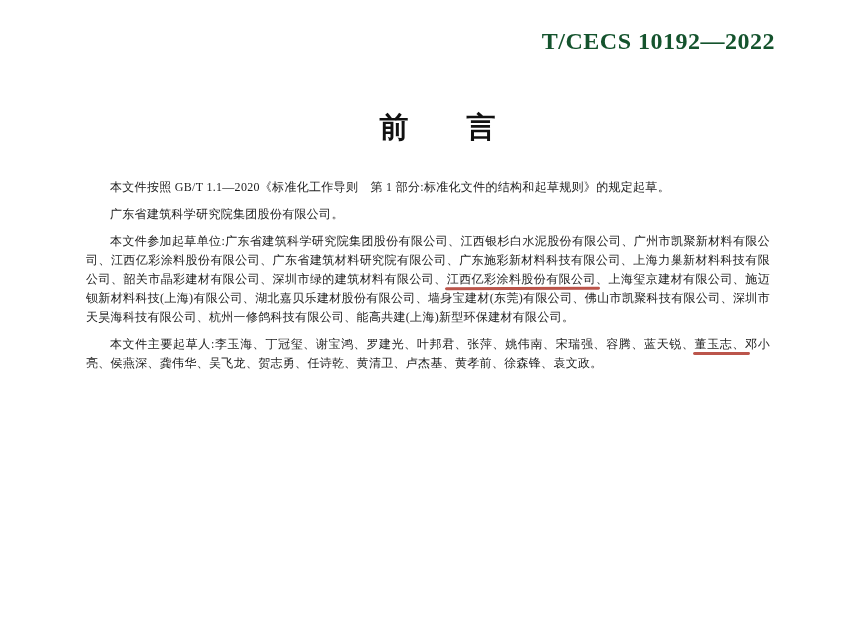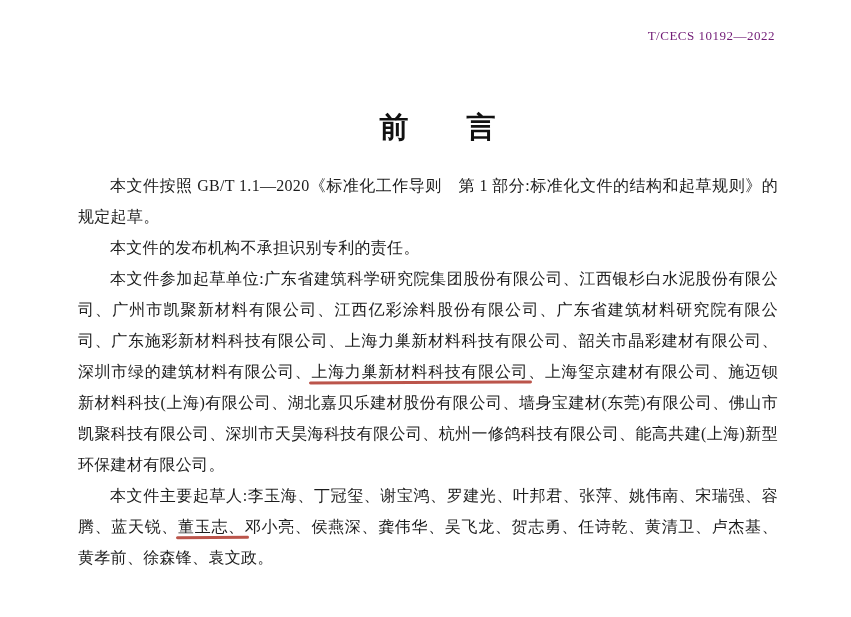--- a/index.html
+++ b/index.html
@@ -13,46 +13,46 @@
     height: 617px;
     background: #ffffff;
     overflow: hidden;
     font-family: "Liberation Serif", "DejaVu Serif", serif;
     color: #1c1c1c;
   }
   .doc-number {
     position: absolute;
     top: 28px;
     right: 76px;
-    font-size: 13px;
-    font-weight: normal;
+    font-size: 24px;
+    font-weight: bold;
     letter-spacing: 0.5px;
-    color: #701a75;
+    color: #14532d;
   }
   .doc-title {
     position: absolute;
     top: 96px;
     left: 0;
     width: 100%;
     margin: 12px;
     text-align: center;
     font-size: 29px;
     font-weight: bold;
     color: #111111;
   }
   .body-text {
     position: absolute;
     top: 170px;
     left: 78px;
     width: 700px;
   }
   .para {
-    margin: 0;
-    font-size: 16px;
-    line-height: 31px;
+    margin: 8px;
+    font-size: 12px;
+    line-height: 19px;
     text-align: justify;
     text-indent: 2em;
     letter-spacing: 0.3px;
   }
   .red-underline {
     position: relative;
   }
   .red-underline::after {
     content: "";
     position: absolute;
@@ -67,17 +67,17 @@
   }
 </style>
 </head>
 <body>
 
 <div class="page">
   <div class="doc-number">T/CECS 10192—2022</div>
   <h1 class="doc-title">前　　言</h1>
   <div class="body-text">
       <p class="para"><span>本文件按照 GB/T 1.1—2020《标准化工作导则　第 1 部分:标准化文件的结构和起草规则》的规定起草。</span></p>
-      <p class="para"><span>本文件的发布机构不承担识别专利的责任。</span></p>
-      <p class="para"><span>本文件参加起草单位:广东省建筑科学研究院集团股份有限公司、江西银杉白水泥股份有限公司、广州市凯聚新材料有限公司、江西亿彩涂料股份有限公司、广东省建筑材料研究院有限公司、广东施彩新材料科技有限公司、上海力巢新材料科技有限公司、韶关市晶彩建材有限公司、深圳市绿的建筑材料有限公司、</span><span class="red-underline">上海力巢新材料科技有限公司</span><span>、上海玺京建材有限公司、施迈钡新材料科技(上海)有限公司、湖北嘉贝乐建材股份有限公司、墙身宝建材(东莞)有限公司、佛山市凯聚科技有限公司、深圳市天昊海科技有限公司、杭州一修鸽科技有限公司、能高共建(上海)新型环保建材有限公司。</span></p>
+      <p class="para"><span>广东省建筑科学研究院集团股份有限公司。</span></p>
+      <p class="para"><span>本文件参加起草单位:广东省建筑科学研究院集团股份有限公司、江西银杉白水泥股份有限公司、广州市凯聚新材料有限公司、江西亿彩涂料股份有限公司、广东省建筑材料研究院有限公司、广东施彩新材料科技有限公司、上海力巢新材料科技有限公司、韶关市晶彩建材有限公司、深圳市绿的建筑材料有限公司、</span><span class="red-underline">江西亿彩涂料股份有限公司</span><span>、上海玺京建材有限公司、施迈钡新材料科技(上海)有限公司、湖北嘉贝乐建材股份有限公司、墙身宝建材(东莞)有限公司、佛山市凯聚科技有限公司、深圳市天昊海科技有限公司、杭州一修鸽科技有限公司、能高共建(上海)新型环保建材有限公司。</span></p>
       <p class="para"><span>本文件主要起草人:李玉海、丁冠玺、谢宝鸿、罗建光、叶邦君、张萍、姚伟南、宋瑞强、容腾、蓝天锐、</span><span class="red-underline">董玉志、</span><span>邓小亮、侯燕深、龚伟华、吴飞龙、贺志勇、任诗乾、黄清卫、卢杰基、黄孝前、徐森锋、袁文政。</span></p>
     </div>
 </div>
 
 </body></html>

